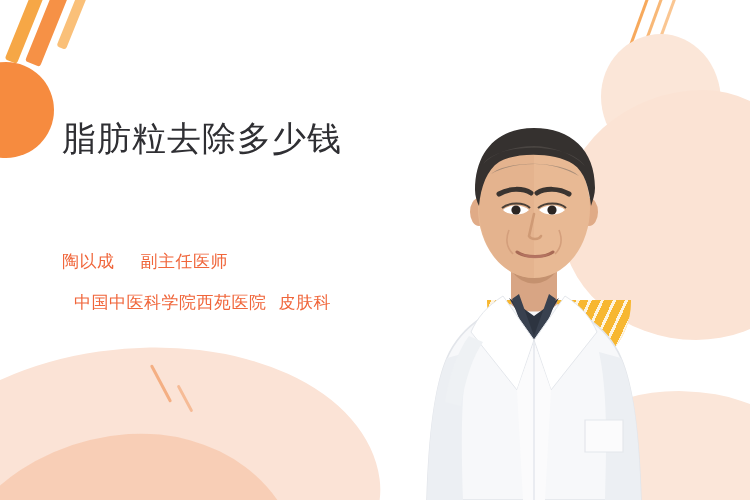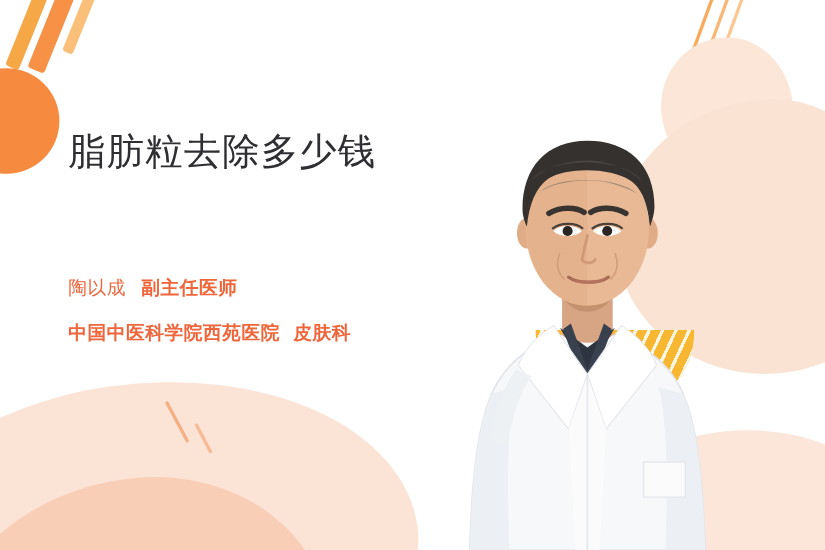--- a/index.html
+++ b/index.html
@@ -189,30 +189,29 @@
   .byline {
     position: absolute;
     top: 250px;
     left: 0;
     font-size: 17px;
     color: #f0663b;
     white-space: nowrap;
     letter-spacing: .5px;
   }
   .byline .doc-name { font-weight: 400; }
-  .byline .doc-title { font-weight: 700; margin-left: 14px; }
+  .byline .doc-title { font-weight: 400; margin-left: 26px; }
   .affiliation {
     position: absolute;
     top: 291px;
-    left: 0;
+    left: 12px;
     font-size: 17px;
     color: #f0663b;
     white-space: nowrap;
     letter-spacing: .5px;
-    font-weight: bold;
   }
   .affiliation .dept { margin-left: 12px; }
 
   
   .photo {
     position: absolute;
     right: 92px;
     bottom: 0;
     width: 270px;
     height: 410px;

